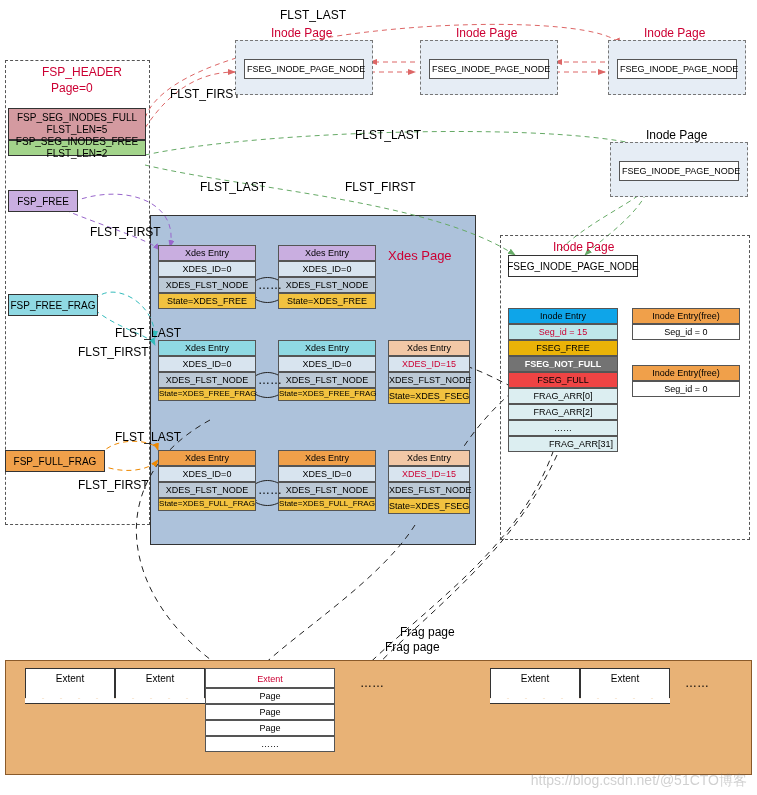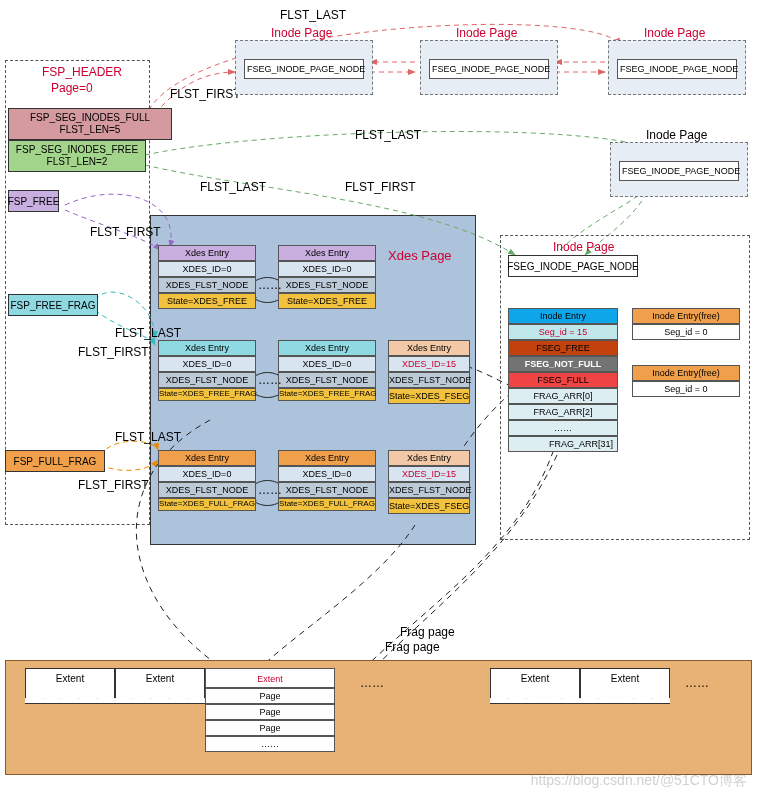--- a/index.html
+++ b/index.html
@@ -169,29 +169,29 @@
 
 <div class="inode-box" style="left:610px; top:142px; width:138px; height:55px;">
   <div class="label" style="left:35px; top:-15px;">Inode Page</div>
   <div class="inode-inner">FSEG_INODE_PAGE_NODE</div>
 </div>
 
 <div class="dashbox" style="left:5px; top:60px; width:145px; height:465px;">
   <div class="label red" style="left:36px; top:4px; font-size:12px;">FSP_HEADER</div>
   <div class="label red" style="left:45px; top:20px; font-size:12px;">Page=0</div>
 </div>
-<div class="box" style="left:8px; top:108px; width:164px; height:32px; background:#d49aa0; flex-direction:column; line-height:1.2;">
+<div class="box" style="left:8px; top:108px; width:138px; height:32px; background:#d49aa0; flex-direction:column; line-height:1.2;">
   <span>FSP_SEG_INODES_FULL</span>
   <span>FLST_LEN=5</span>
 </div>
-<div class="box" style="left:8px; top:140px; width:138px; height:32px; background:#a3d48b; flex-direction:column; line-height:1.2;">
+<div class="box" style="left:8px; top:140px; width:138px; height:16px; background:#a3d48b; flex-direction:column; line-height:1.2;">
   <span>FSP_SEG_INODES_FREE</span>
   <span>FLST_LEN=2</span>
 </div>
-<div class="box" style="left:8px; top:190px; width:51px; height:22px; background:#c9aee0;">FSP_FREE</div>
+<div class="box" style="left:8px; top:190px; width:70px; height:22px; background:#c9aee0;">FSP_FREE</div>
 <div class="box" style="left:8px; top:294px; width:90px; height:22px; background:#8fd9e3;">FSP_FREE_FRAG</div>
 <div class="box" style="left:5px; top:450px; width:100px; height:22px; background:#f0a04a;">FSP_FULL_FRAG</div>
 
 <div class="label" style="left:200px; top:180px;">FLST_LAST</div>
 <div class="label" style="left:90px; top:225px;">FLST_FIRST</div>
 <div class="label" style="left:115px; top:326px;">FLST_LAST</div>
 <div class="label" style="left:78px; top:345px;">FLST_FIRST</div>
 <div class="label" style="left:115px; top:430px;">FLST_LAST</div>
 <div class="label" style="left:78px; top:478px;">FLST_FIRST</div>
 
@@ -254,21 +254,21 @@
   <div class="cell" style="background:#f2c23f;">State=XDES_FSEG</div>
 </div>
 
 <div class="dashbox" style="left:500px; top:235px; width:250px; height:305px;"></div>
 <div class="label red" style="left:553px; top:240px;">Inode Page</div>
 <div class="box" style="left:508px; top:255px; width:130px; height:22px; background:#fff;">FSEG_INODE_PAGE_NODE</div>
 
 <div class="entry-stack" style="left:508px; top:308px; width:110px;">
   <div class="cell" style="background:#0ea5e9;">Inode Entry</div>
   <div class="cell red" style="background:#bfe7ea;">Seg_id = 15</div>
-  <div class="cell" style="background:#c2410c;">FSEG_FREE</div>
+  <div class="cell" style="background:#eab308;">FSEG_FREE</div>
   <div class="cell" style="background:#737373;color:#fff;font-weight:bold;">FSEG_NOT_FULL</div>
   <div class="cell" style="background:#ef4444;">FSEG_FULL</div>
   <div class="cell" style="background:#dceef1;">FRAG_ARR[0]</div>
   <div class="cell" style="background:#dceef1;">FRAG_ARR[2]</div>
   <div class="cell" style="background:#dceef1;">……</div>
   <div class="cell" style="background:#dceef1;padding-left:36px;">FRAG_ARR[31]</div>
 </div>
 <div class="entry-stack" style="left:632px; top:308px; width:108px;">
   <div class="cell" style="background:#f0a04a;">Inode Entry(free)</div>
   <div class="cell">Seg_id = 0</div>

